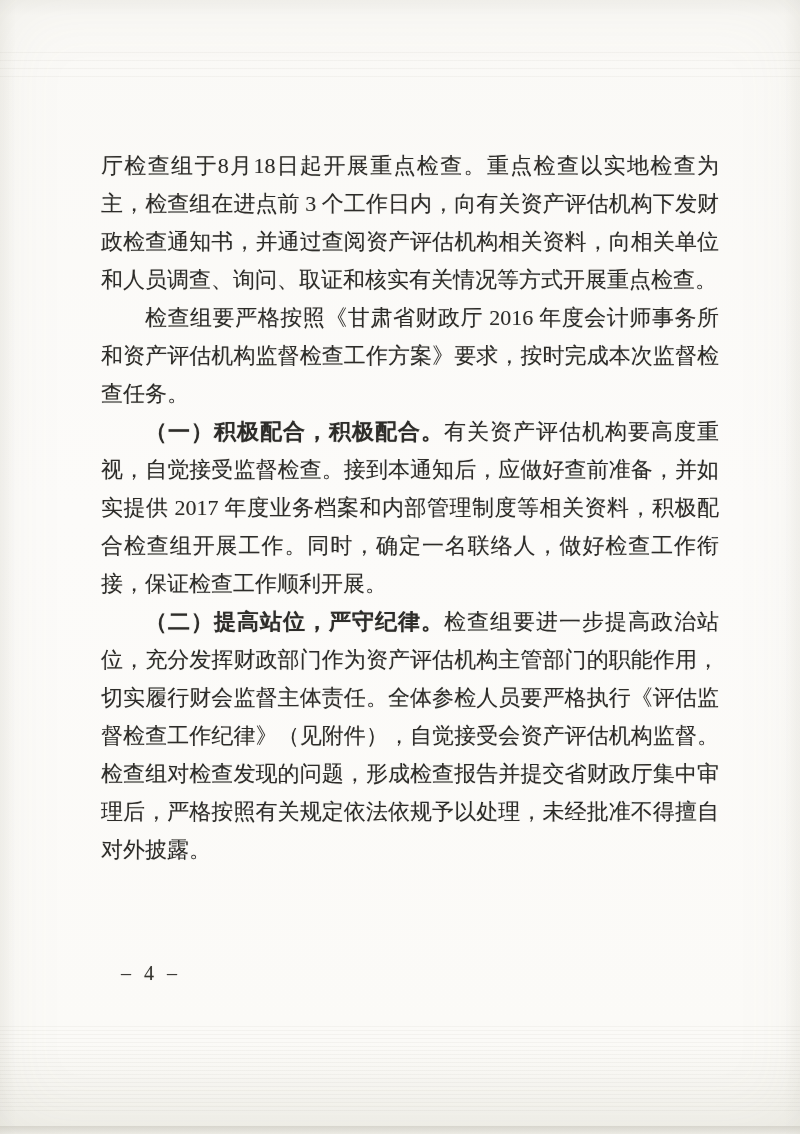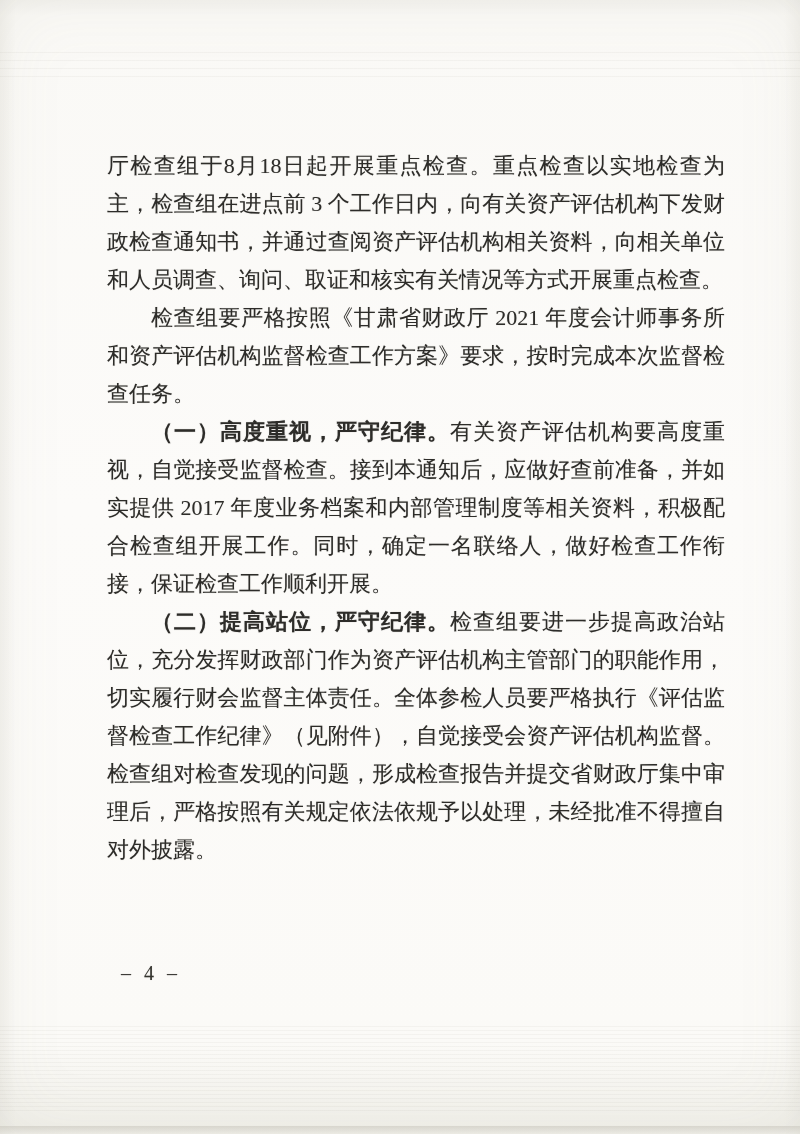--- a/index.html
+++ b/index.html
@@ -26,21 +26,21 @@
     top: 1026px; height: 86px; opacity: 0.55;
     background: repeating-linear-gradient(180deg,
       rgba(168,165,155,0.17) 0 1px, rgba(168,165,155,0) 1px 4px);
   }
   .bottom-edge {
     position: absolute; left: 0; top: 1126px; width: 100%; height: 8px;
     background: linear-gradient(180deg, rgba(198,195,186,0.55), rgba(234,232,226,0.15));
   }
   .content {
     position: absolute;
-    left: 107px;
+    left: 101px;
     top: 147px;
     width: 618px;
     font-size: 22px;
     line-height: 38px;
     text-align: justify;
     text-shadow: 0 0 1px rgba(70,66,60,0.30);
   }
   .content p { margin: 0; padding: 0; }
   .indent { text-indent: 2em; }
   .heading, .lead {
@@ -63,20 +63,20 @@
 <body>
 
 <div class="page">
 
   <div class="streaks streaks-top"></div>
   <div class="streaks streaks-bottom"></div>
   <div class="bottom-edge"></div>
 
   <div class="content">
     <p>厅检查组于8月18日起开展重点检查。重点检查以实地检查为主，检查组在进点前 3 个工作日内，向有关资产评估机构下发财政检查通知书，并通过查阅资产评估机构相关资料，向相关单位和人员调查、询问、取证和核实有关情况等方式开展重点检查。</p>
-    <p class="indent">检查组要严格按照《甘肃省财政厅 2021 年度会计师事务所和资产评估机构监督检查工作方案》要求，按时完成本次监督检查任务。</p>
-    <p class="indent"><span class="lead">（一）高度重视，严守纪律。</span><span>有关资产评估机构要高度重视，自觉接受监督检查。接到本通知后，应做好查前准备，并如实提供 2017 年度业务档案和内部管理制度等相关资料，积极配合检查组开展工作。同时，确定一名联络人，做好检查工作衔接，保证检查工作顺利开展。</span></p>
+    <p class="indent">检查组要严格按照《甘肃省财政厅 2016 年度会计师事务所和资产评估机构监督检查工作方案》要求，按时完成本次监督检查任务。</p>
+    <p class="indent"><span class="lead">（一）积极配合，积极配合。</span><span>有关资产评估机构要高度重视，自觉接受监督检查。接到本通知后，应做好查前准备，并如实提供 2017 年度业务档案和内部管理制度等相关资料，积极配合检查组开展工作。同时，确定一名联络人，做好检查工作衔接，保证检查工作顺利开展。</span></p>
     <p class="indent"><span class="lead">（二）提高站位，严守纪律。</span><span>检查组要进一步提高政治站位，充分发挥财政部门作为资产评估机构主管部门的职能作用，切实履行财会监督主体责任。全体参检人员要严格执行《评估监督检查工作纪律》（见附件），自觉接受会资产评估机构监督。检查组对检查发现的问题，形成检查报告并提交省财政厅集中审理后，严格按照有关规定依法依规予以处理，未经批准不得擅自对外披露。</span></p>
   </div>
 
   <div class="page-number">– 4 –</div>
 
 </div>
 
 </body></html>

